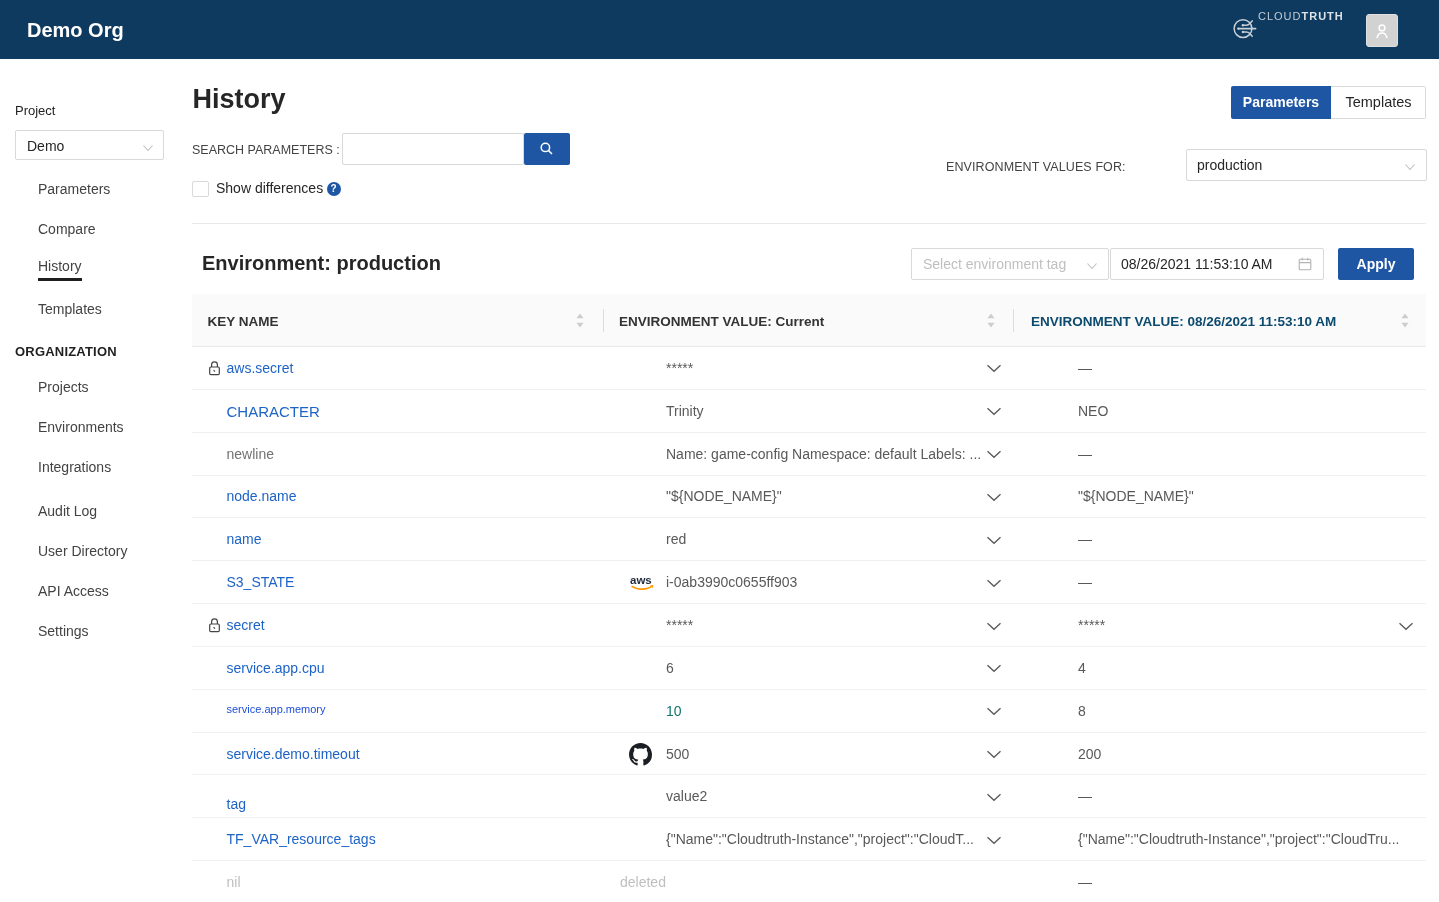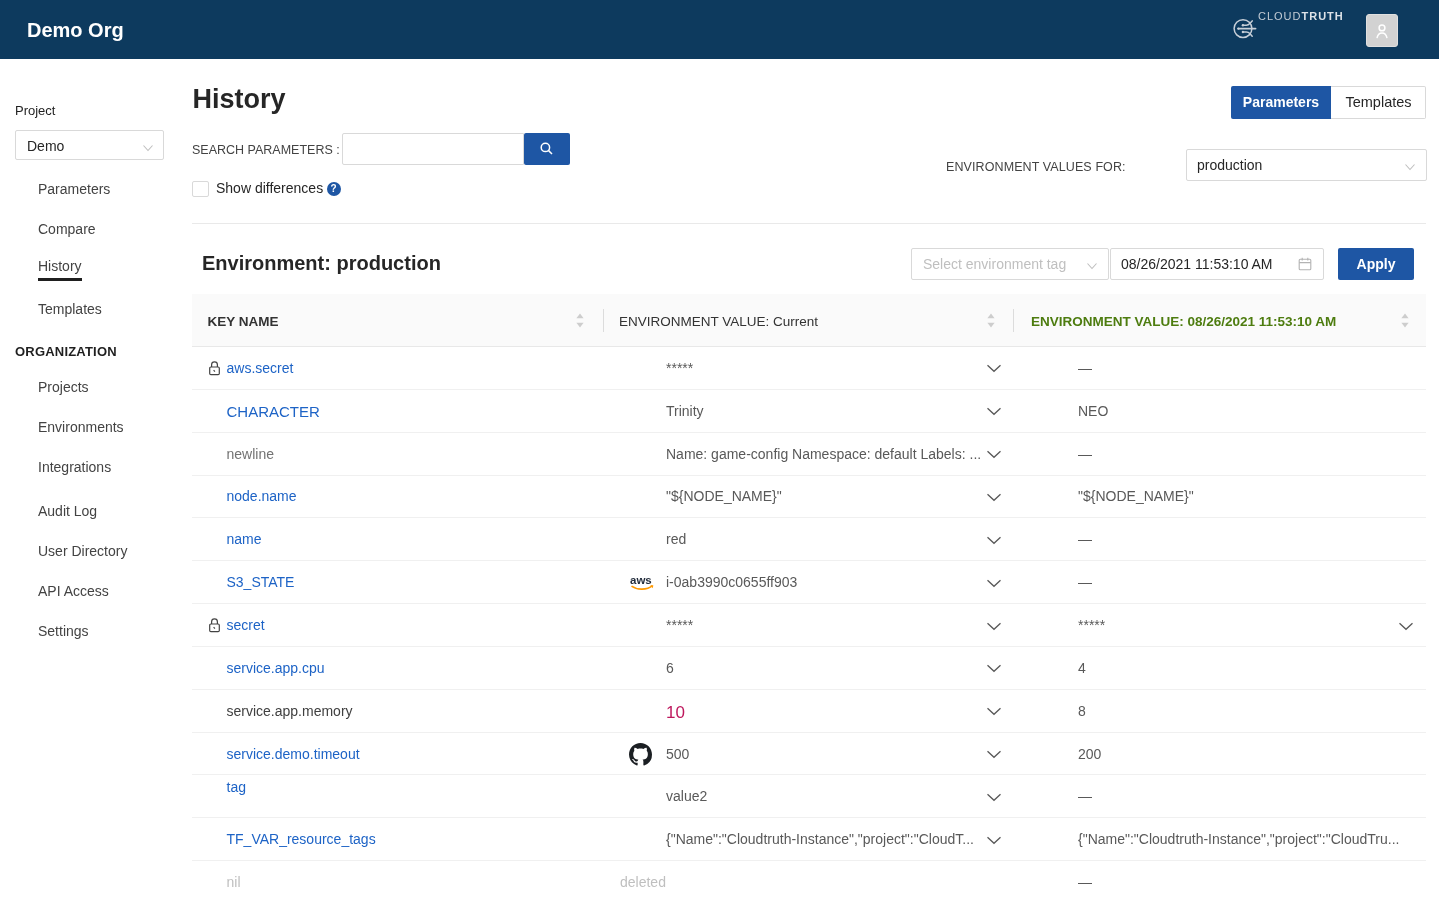--- a/index.html
+++ b/index.html
@@ -70,22 +70,22 @@
     </svg></div>
 <div class="a" style="left:1110px;top:248px;width:214px;height:32px;border:1px solid #d9d9d9;border-radius:2px;background:#fff"></div>
 <div class="a" style="left:1121px;top:256px;font-size:14px;color:#262626">08/26/2021 11:53:10 AM</div>
 <div class="a" style="left:1298px;top:257px"><svg width="14" height="14" viewBox="0 0 14 14" fill="none" stroke="#b3b3b3" stroke-width="1.1">
       <rect x="1.2" y="2.2" width="11.6" height="10.6" rx="1"></rect>
       <path d="M1.2 5.6 H12.8 M4.2 0.8 V3.4 M9.8 0.8 V3.4"></path>
     </svg></div>
 <div class="a" style="left:1338px;top:248px;width:76px;height:32px;background:#1e56a4;border-radius:2px;color:#fff;font-size:14px;font-weight:bold;text-align:center;line-height:32px">Apply</div>
 <div class="a" style="left:192px;top:294px;width:1234px;height:53px;background:#fafafa;border-bottom:1px solid #e8e8e8"></div>
 <div class="a" style="left:207.5px;top:313.5px;font-size:13.5px;font-weight:bold;color:#333">KEY NAME</div>
-<div class="a" style="left:619px;top:313.5px;font-size:13.5px;font-weight:normal;color:#333">ENVIRONMENT VALUE: Current</div>
-<div class="a" style="left:1031px;top:313.5px;font-size:13.5px;font-weight:bold;color:#4d7c0f">ENVIRONMENT VALUE: 08/26/2021 11:53:10 AM</div>
+<div class="a" style="left:619px;top:313.5px;font-size:13.5px;font-weight:bold;color:#333">ENVIRONMENT VALUE: Current</div>
+<div class="a" style="left:1031px;top:313.5px;font-size:13.5px;font-weight:bold;color:#0c4a6e">ENVIRONMENT VALUE: 08/26/2021 11:53:10 AM</div>
 <div class="a" style="left:575px;top:312px"><svg width="10" height="17" viewBox="0 0 10 17">
       <path d="M5 1.5 L8.6 6.2 H1.4 Z" fill="#cdcdcd"></path>
       <path d="M5 15.5 L1.4 10.8 H8.6 Z" fill="#cdcdcd"></path>
     </svg></div>
 <div class="a" style="left:986px;top:312px"><svg width="10" height="17" viewBox="0 0 10 17">
       <path d="M5 1.5 L8.6 6.2 H1.4 Z" fill="#cdcdcd"></path>
       <path d="M5 15.5 L1.4 10.8 H8.6 Z" fill="#cdcdcd"></path>
     </svg></div>
 <div class="a" style="left:1400px;top:312px"><svg width="10" height="17" viewBox="0 0 10 17">
       <path d="M5 1.5 L8.6 6.2 H1.4 Z" fill="#cdcdcd"></path>
@@ -161,38 +161,38 @@
       <path d="M1.5 4.2 L8 10.3 L14.5 4.2"></path>
     </svg></div>
 <div class="a" style="left:192px;top:688.7px;width:1234px;height:1px;background:#f0f0f0"></div>
 <div class="a" style="left:226.5px;top:659.8px;font-size:14px;color:#1d63c6">service.app.cpu</div>
 <div class="a" style="left:666px;top:659.8px;font-size:14px;color:#595959;white-space:nowrap;max-width:314px;overflow:hidden">6</div>
 <div class="a" style="left:985.5px;top:661.3px"><svg width="16" height="14" viewBox="0 0 16 14" fill="none" stroke="#595959" stroke-width="1.3">
       <path d="M1.5 4.2 L8 10.3 L14.5 4.2"></path>
     </svg></div>
 <div class="a" style="left:1078px;top:659.8px;font-size:14px;color:#595959;white-space:nowrap">4</div>
 <div class="a" style="left:192px;top:731.6px;width:1234px;height:1px;background:#f0f0f0"></div>
-<div class="a" style="left:226.5px;top:702.6px;font-size:14px;color:#404040">service.app.memory</div>
-<div class="a" style="left:666px;top:702.6px;font-size:17px;color:#be185d;white-space:nowrap;max-width:314px;overflow:hidden">10</div>
+<div class="a" style="left:226.5px;top:702.6px;font-size:11px;color:#1d4ed8">service.app.memory</div>
+<div class="a" style="left:666px;top:702.6px;font-size:14px;color:#0f766e;white-space:nowrap;max-width:314px;overflow:hidden">10</div>
 <div class="a" style="left:985.5px;top:704.1px"><svg width="16" height="14" viewBox="0 0 16 14" fill="none" stroke="#595959" stroke-width="1.3">
       <path d="M1.5 4.2 L8 10.3 L14.5 4.2"></path>
     </svg></div>
 <div class="a" style="left:1078px;top:702.6px;font-size:14px;color:#595959;white-space:nowrap">8</div>
 <div class="a" style="left:192px;top:774.4px;width:1234px;height:1px;background:#f0f0f0"></div>
 <div class="a" style="left:226.5px;top:745.5px;font-size:14px;color:#1d63c6">service.demo.timeout</div>
 <div class="a" style="left:666px;top:745.5px;font-size:14px;color:#595959;white-space:nowrap;max-width:314px;overflow:hidden">500</div>
 <div class="a" style="left:629px;top:742.5px"><svg width="23" height="23" viewBox="0 0 16 16" fill="#1b1f23">
       <path d="M8 0C3.58 0 0 3.58 0 8c0 3.54 2.29 6.53 5.47 7.59.4.07.55-.17.55-.38 0-.19-.01-.82-.01-1.49-2.01.37-2.53-.49-2.69-.94-.09-.23-.48-.94-.82-1.13-.28-.15-.68-.52-.01-.53.63-.01 1.08.58 1.23.82.72 1.21 1.87.87 2.33.66.07-.52.28-.87.51-1.07-1.78-.2-3.64-.89-3.64-3.95 0-.87.31-1.59.82-2.15-.08-.2-.36-1.02.08-2.12 0 0 .67-.21 2.2.82.64-.18 1.32-.27 2-.27s1.36.09 2 .27c1.53-1.04 2.2-.82 2.2-.82.44 1.1.16 1.92.08 2.12.51.56.82 1.27.82 2.15 0 3.07-1.87 3.75-3.65 3.95.29.25.54.73.54 1.48 0 1.07-.01 1.93-.01 2.2 0 .21.15.46.55.38A8.012 8.012 0 0 0 16 8c0-4.42-3.58-8-8-8z"></path>
     </svg></div>
 <div class="a" style="left:985.5px;top:747.0px"><svg width="16" height="14" viewBox="0 0 16 14" fill="none" stroke="#595959" stroke-width="1.3">
       <path d="M1.5 4.2 L8 10.3 L14.5 4.2"></path>
     </svg></div>
 <div class="a" style="left:1078px;top:745.5px;font-size:14px;color:#595959;white-space:nowrap">200</div>
 <div class="a" style="left:192px;top:817.2px;width:1234px;height:1px;background:#f0f0f0"></div>
-<div class="a" style="left:226.5px;top:779px;font-size:14px;color:#1d63c6">tag</div>
+<div class="a" style="left:226.5px;top:796px;font-size:14px;color:#1d63c6">tag</div>
 <div class="a" style="left:666px;top:788.3px;font-size:14px;color:#595959;white-space:nowrap;max-width:314px;overflow:hidden">value2</div>
 <div class="a" style="left:985.5px;top:789.8px"><svg width="16" height="14" viewBox="0 0 16 14" fill="none" stroke="#595959" stroke-width="1.3">
       <path d="M1.5 4.2 L8 10.3 L14.5 4.2"></path>
     </svg></div>
 <div class="a" style="left:1078px;top:788.3px;font-size:14px;color:#595959;white-space:nowrap">—</div>
 <div class="a" style="left:192px;top:860.1px;width:1234px;height:1px;background:#f0f0f0"></div>
 <div class="a" style="left:226.5px;top:831.2px;font-size:14px;color:#1d63c6">TF_VAR_resource_tags</div>
 <div class="a" style="left:666px;top:831.2px;font-size:14px;color:#595959;white-space:nowrap;max-width:314px;overflow:hidden">{"Name":"Cloudtruth-Instance","project":"CloudT...</div>
 <div class="a" style="left:985.5px;top:832.7px"><svg width="16" height="14" viewBox="0 0 16 14" fill="none" stroke="#595959" stroke-width="1.3">
       <path d="M1.5 4.2 L8 10.3 L14.5 4.2"></path>

